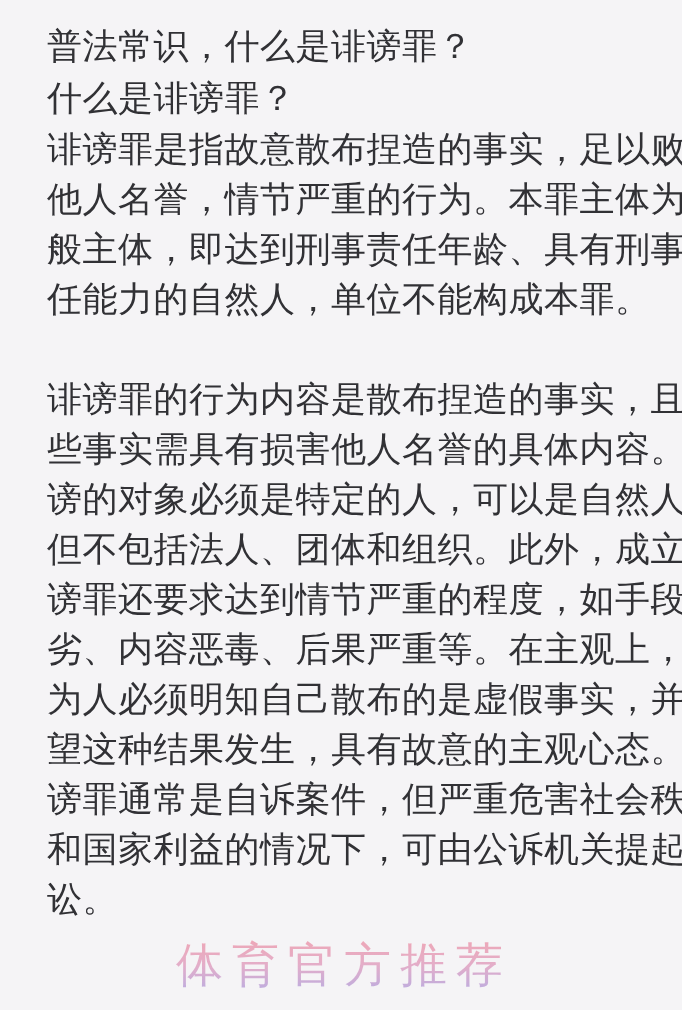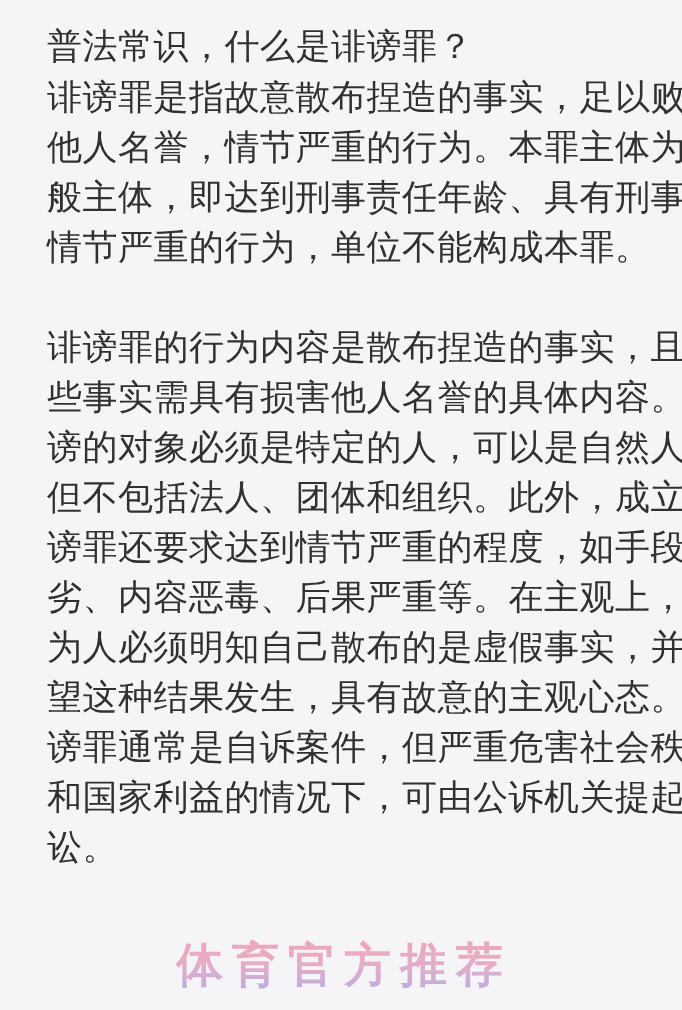--- a/index.html
+++ b/index.html
@@ -32,40 +32,41 @@
   }
   .para-gap { height: 50px; }
   .watermark {
     position: absolute;
     left: 176px;
     top: 934px;
     font-family: "Liberation Serif", serif;
     font-size: 47px;
     letter-spacing: 9px;
     white-space: nowrap;
-    font-weight: 700;
+    font-weight: 400;
     background-image: linear-gradient(180deg, #f09fae 0%, #e2a9c6 50%, #afa6e3 100%);
     -webkit-background-clip: text;
     background-clip: text;
     color: transparent;
     opacity: 0.92;
     pointer-events: none;
   }
 </style>
 </head>
 <body style="background-color: rgb(245, 244, 246);">
 
 <div class="article" style="color: rgb(49, 49, 53);">
   <div class="header-line">普法常识，什么是诽谤罪？</div>
+  <div class="header-line">什么是诽谤罪？</div>
 
   <div class="para">
     <div class="line">诽谤罪是指故意散布捏造的事实，足以败坏</div>
     <div class="line">他人名誉，情节严重的行为。本罪主体为一</div>
     <div class="line">般主体，即达到刑事责任年龄、具有刑事责</div>
-    <div class="line">情节严重的行为，单位不能构成本罪。</div>
+    <div class="line">任能力的自然人，单位不能构成本罪。</div>
   </div>
 
   <div class="para-gap"></div>
 
   <div class="para">
     <div class="line">诽谤罪的行为内容是散布捏造的事实，且这</div>
     <div class="line">些事实需具有损害他人名誉的具体内容。诽</div>
     <div class="line">谤的对象必须是特定的人，可以是自然人，</div>
     <div class="line">但不包括法人、团体和组织。此外，成立诽</div>
     <div class="line">谤罪还要求达到情节严重的程度，如手段恶</div>

